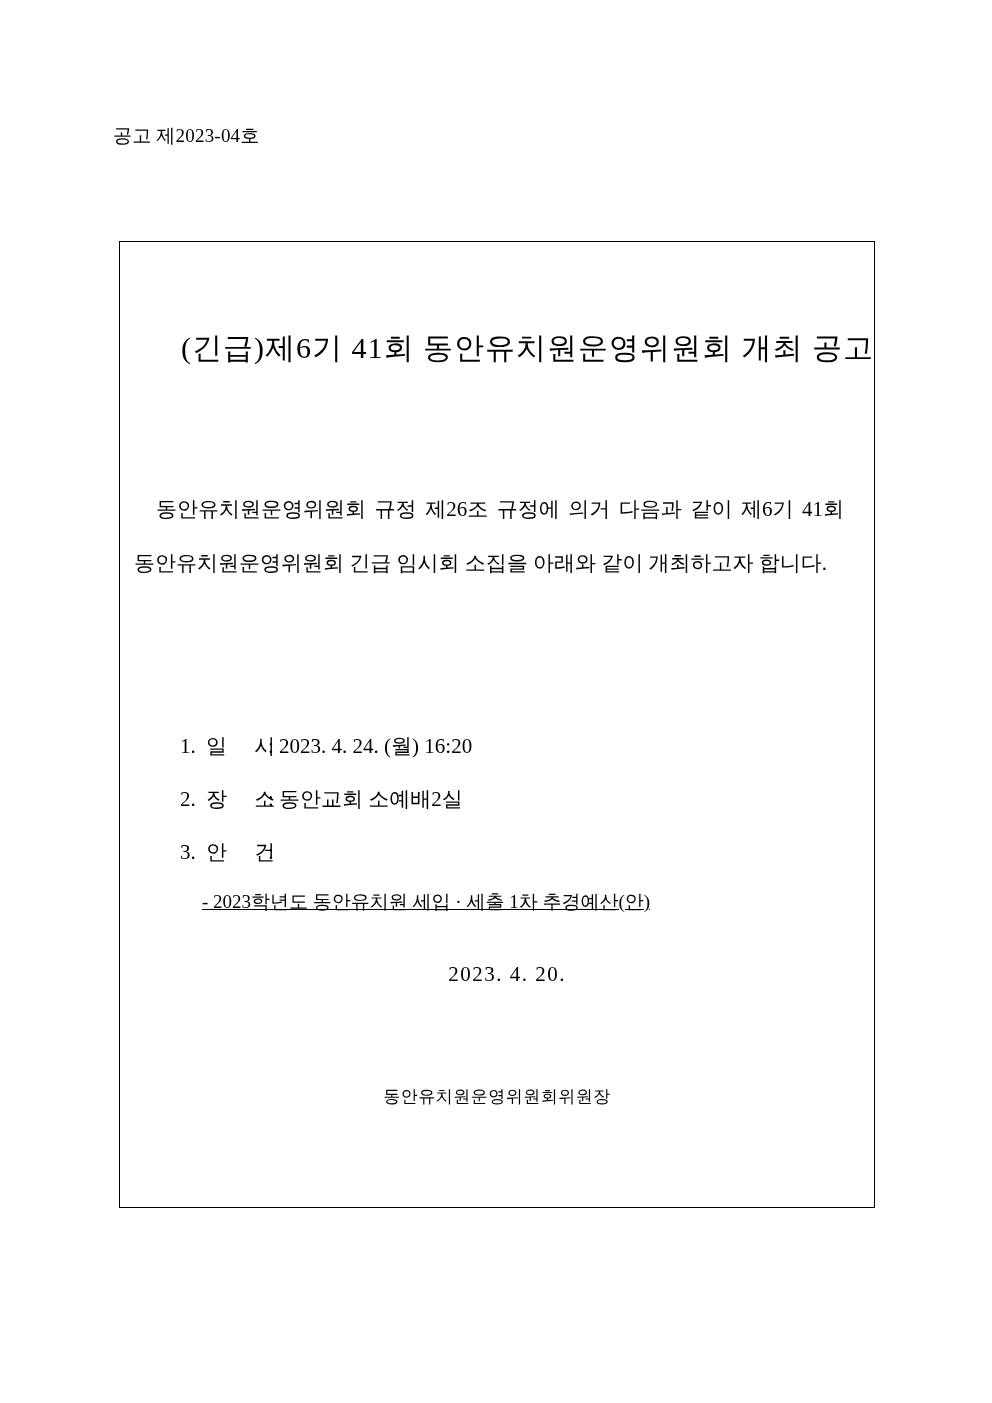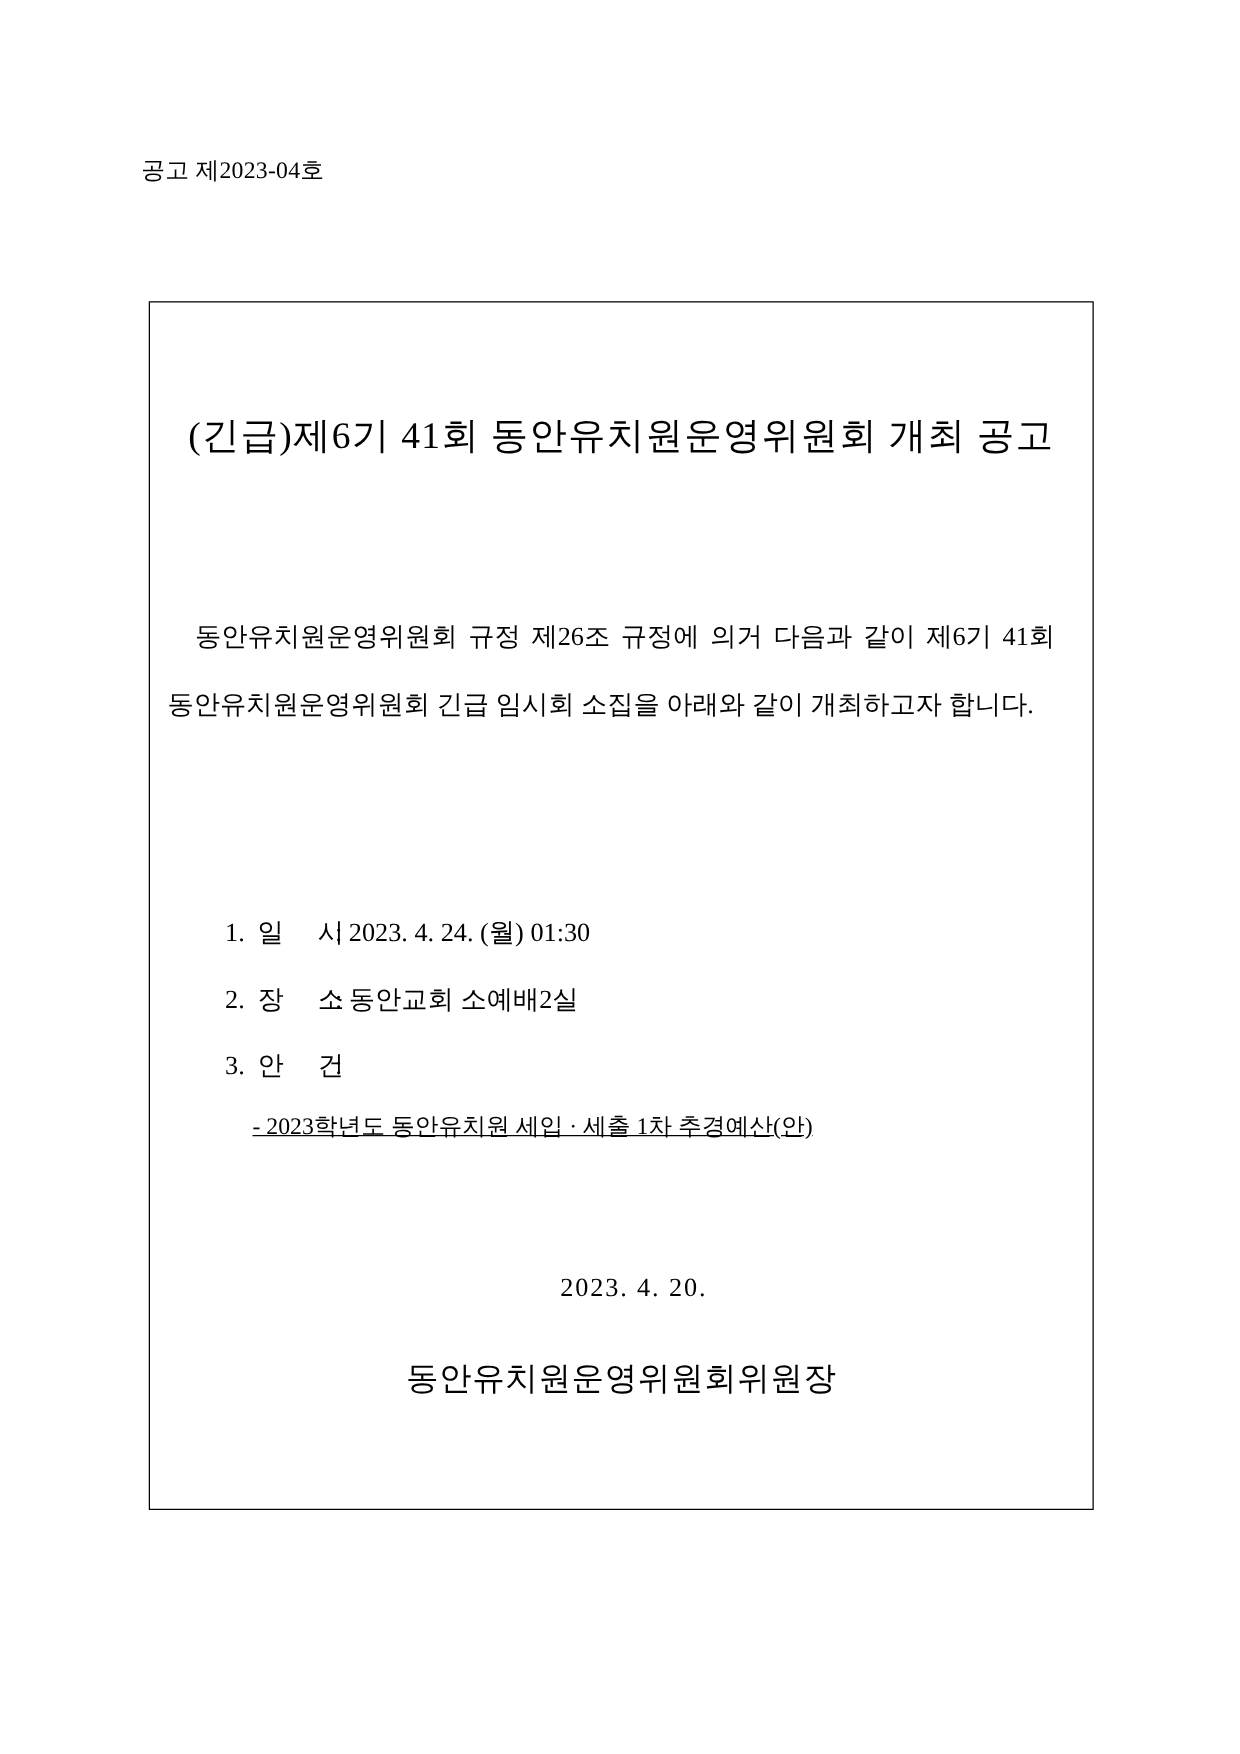--- a/index.html
+++ b/index.html
@@ -36,21 +36,21 @@
     width: 756px;
     height: 967px;
     border: 1px solid #000000;
     box-sizing: border-box;
   }
   .notice-title {
     position: absolute;
     left: 0;
     right: 0;
     top: 86px;
-    text-align: center;
+    text-align: right;
     font-size: 30px;
     letter-spacing: 1px;
     white-space: nowrap;
   }
   .body-paragraph {
     position: absolute;
     left: 14px;
     right: 30px;
     top: 240px;
     font-size: 21px;
@@ -93,34 +93,34 @@
     margin-top: 6px;
     font-size: 19px;
     line-height: 34px;
     white-space: nowrap;
     text-decoration: underline;
   }
   .date-line {
     position: absolute;
     left: 0;
     right: 0;
-    top: 776px;
+    top: 720px;
     text-align: center;
     font-size: 21px;
     letter-spacing: 1.5px;
     padding-left: 20px;
     white-space: nowrap;
   }
   .signature {
     position: absolute;
     left: 0;
     right: 0;
     top: 843px;
     text-align: center;
-    font-size: 26px;
+    font-size: 17px;
     letter-spacing: 0.5px;
     white-space: nowrap;
   }
 </style>
 </head>
 <body>
 
 <div class="page">
 
   <div class="doc-number">공고 제2023-04호</div>
@@ -129,21 +129,21 @@
 
     <div class="notice-title">(긴급)제6기 41회 동안유치원운영위원회 개최 공고</div>
 
     <div class="body-paragraph">
       <span class="indent"></span><span>동안유치원운영위원회 규정 제26조 규정에 의거 다음과 같이 제6기 41회 동안유치원운영위원회 긴급 임시회 소집을 아래와 같이 개최하고자 합니다.</span>
     </div>
 
     <div class="item-list">
 
       <span class="item-row">
-        <span class="num">1.</span><span class="lbl">일 시</span><span class="val">: 2023. 4. 24. (월) 01:30</span>
+        <span class="num">1.</span><span class="lbl">일 시</span><span class="val">: 2023. 4. 24. (월) 16:20</span>
       </span>
 
       <span class="item-row">
         <span class="num">2.</span><span class="lbl">장 소</span><span class="val">: 동안교회 소예배2실</span>
       </span>
 
       <span class="item-row">
         <span class="num">3.</span><span class="lbl">안 건</span><span class="val">:</span>
       </span>
 

